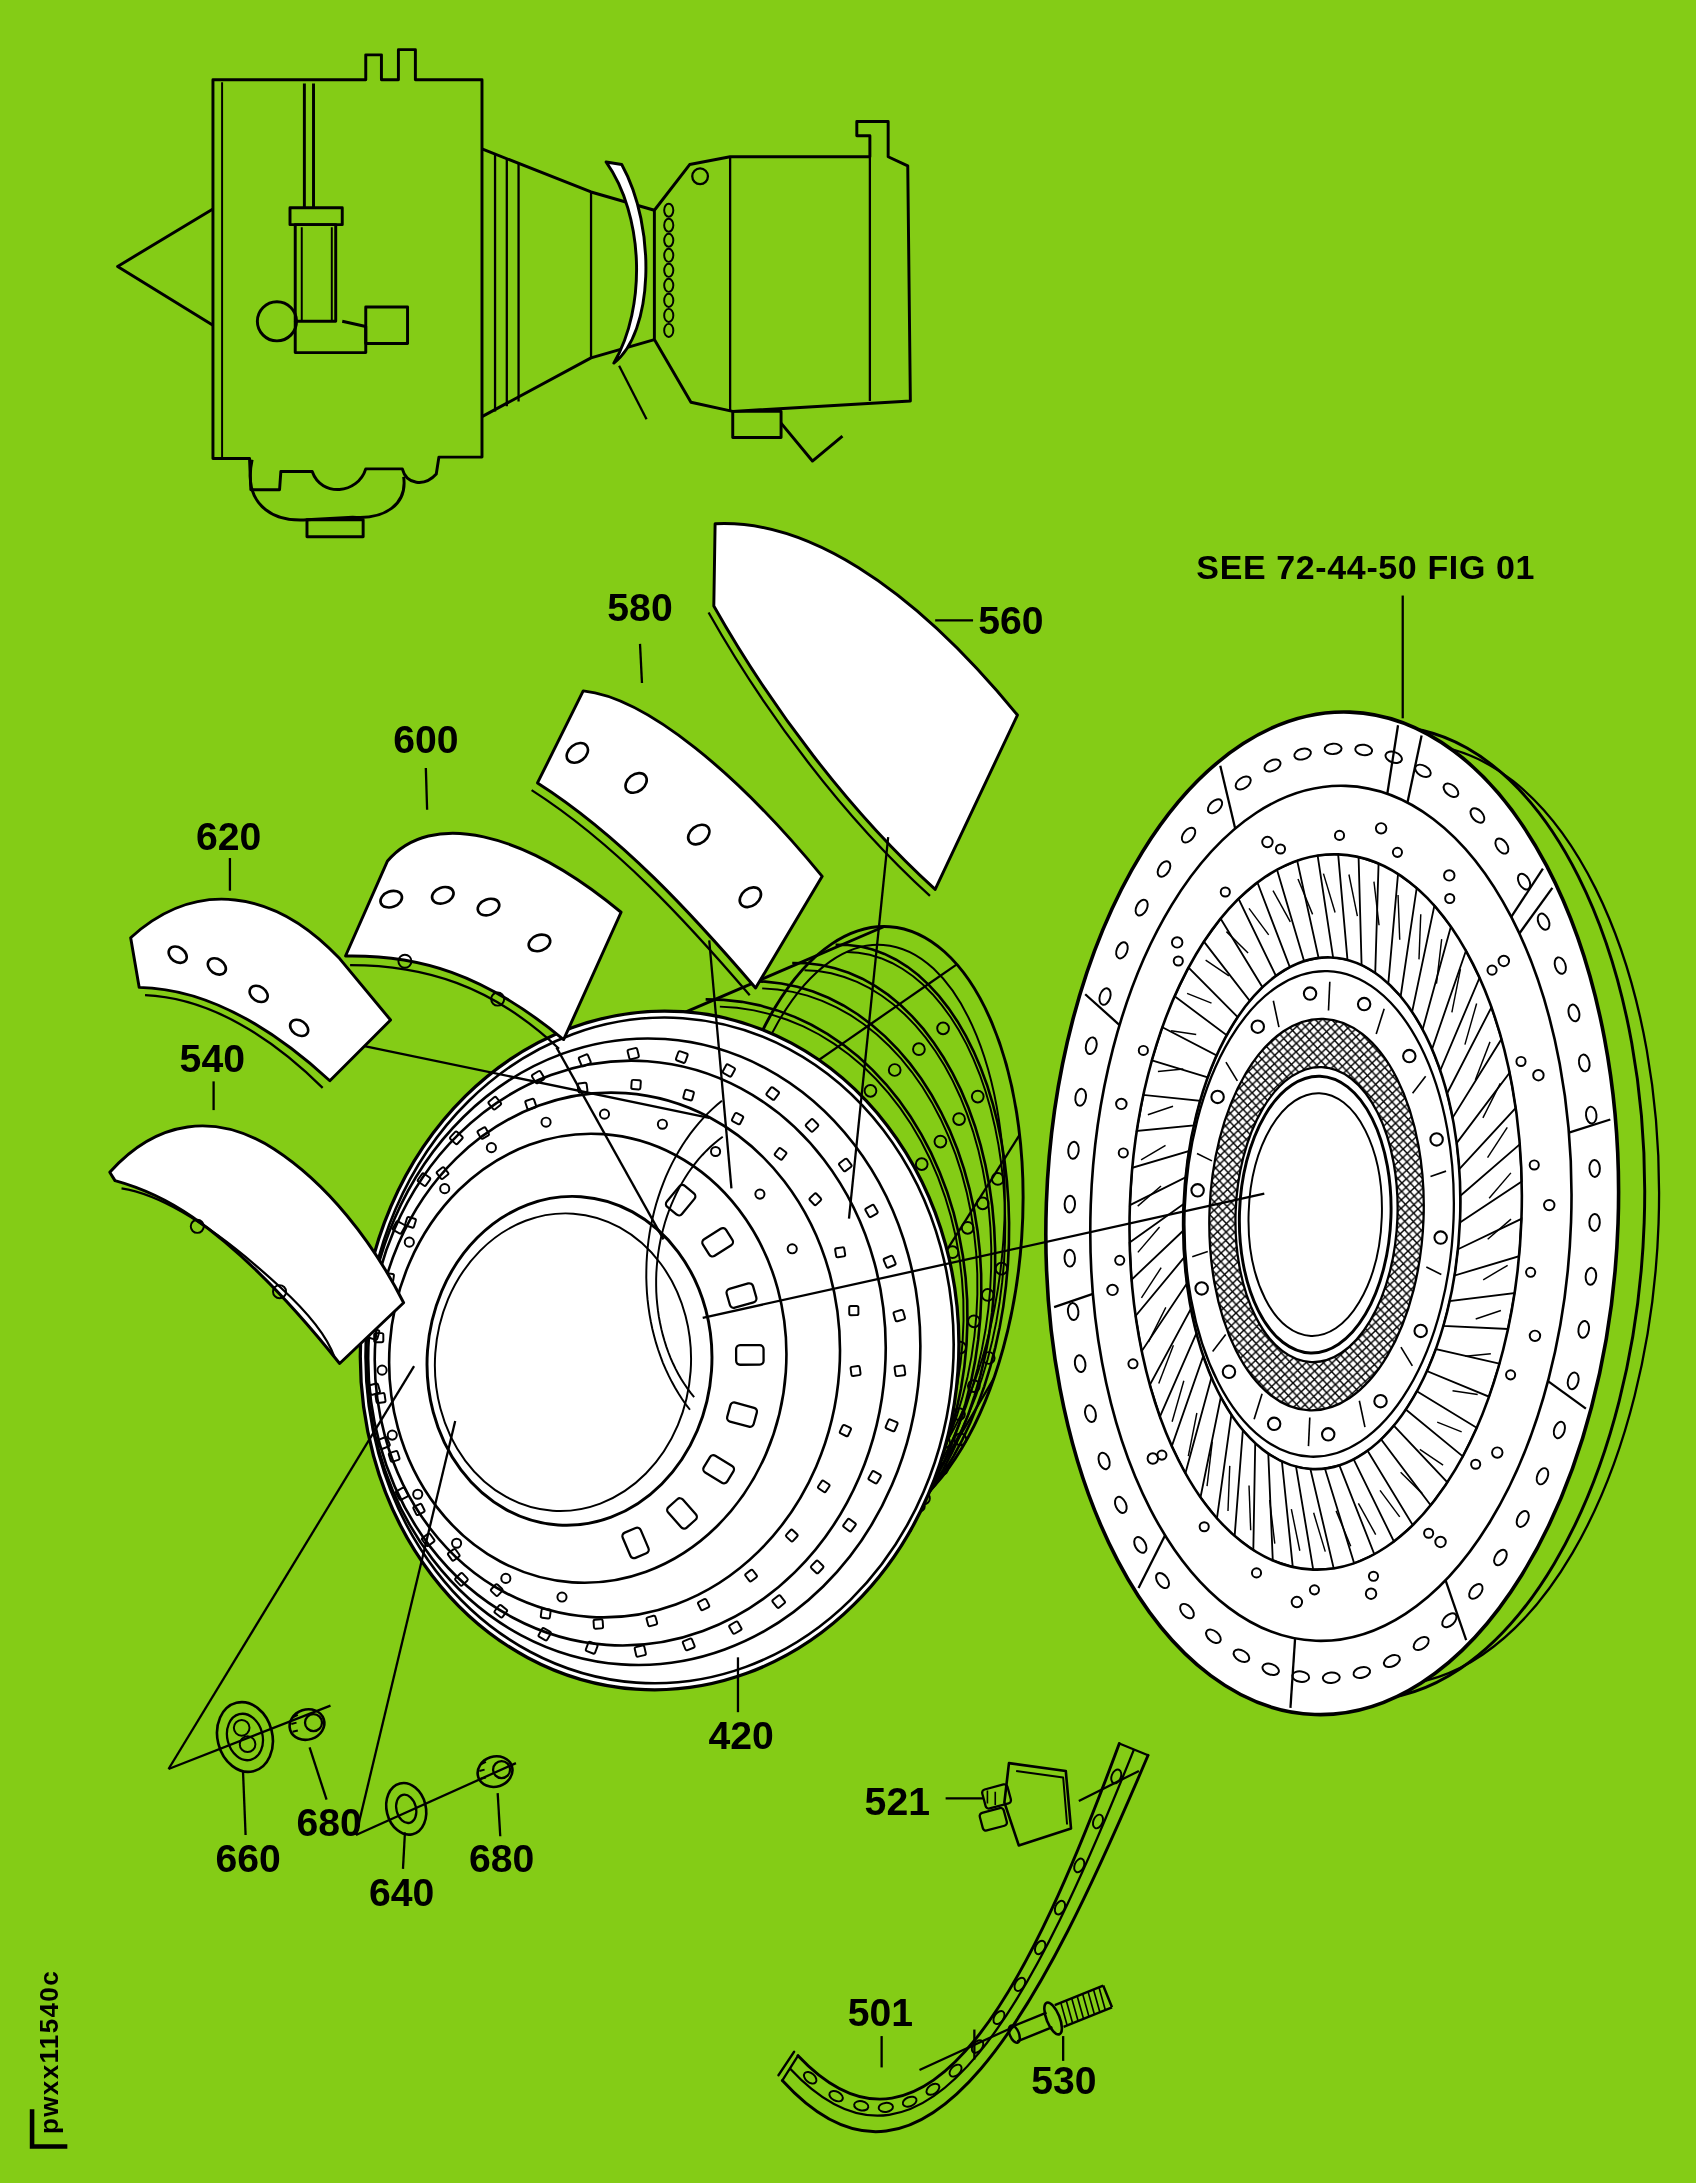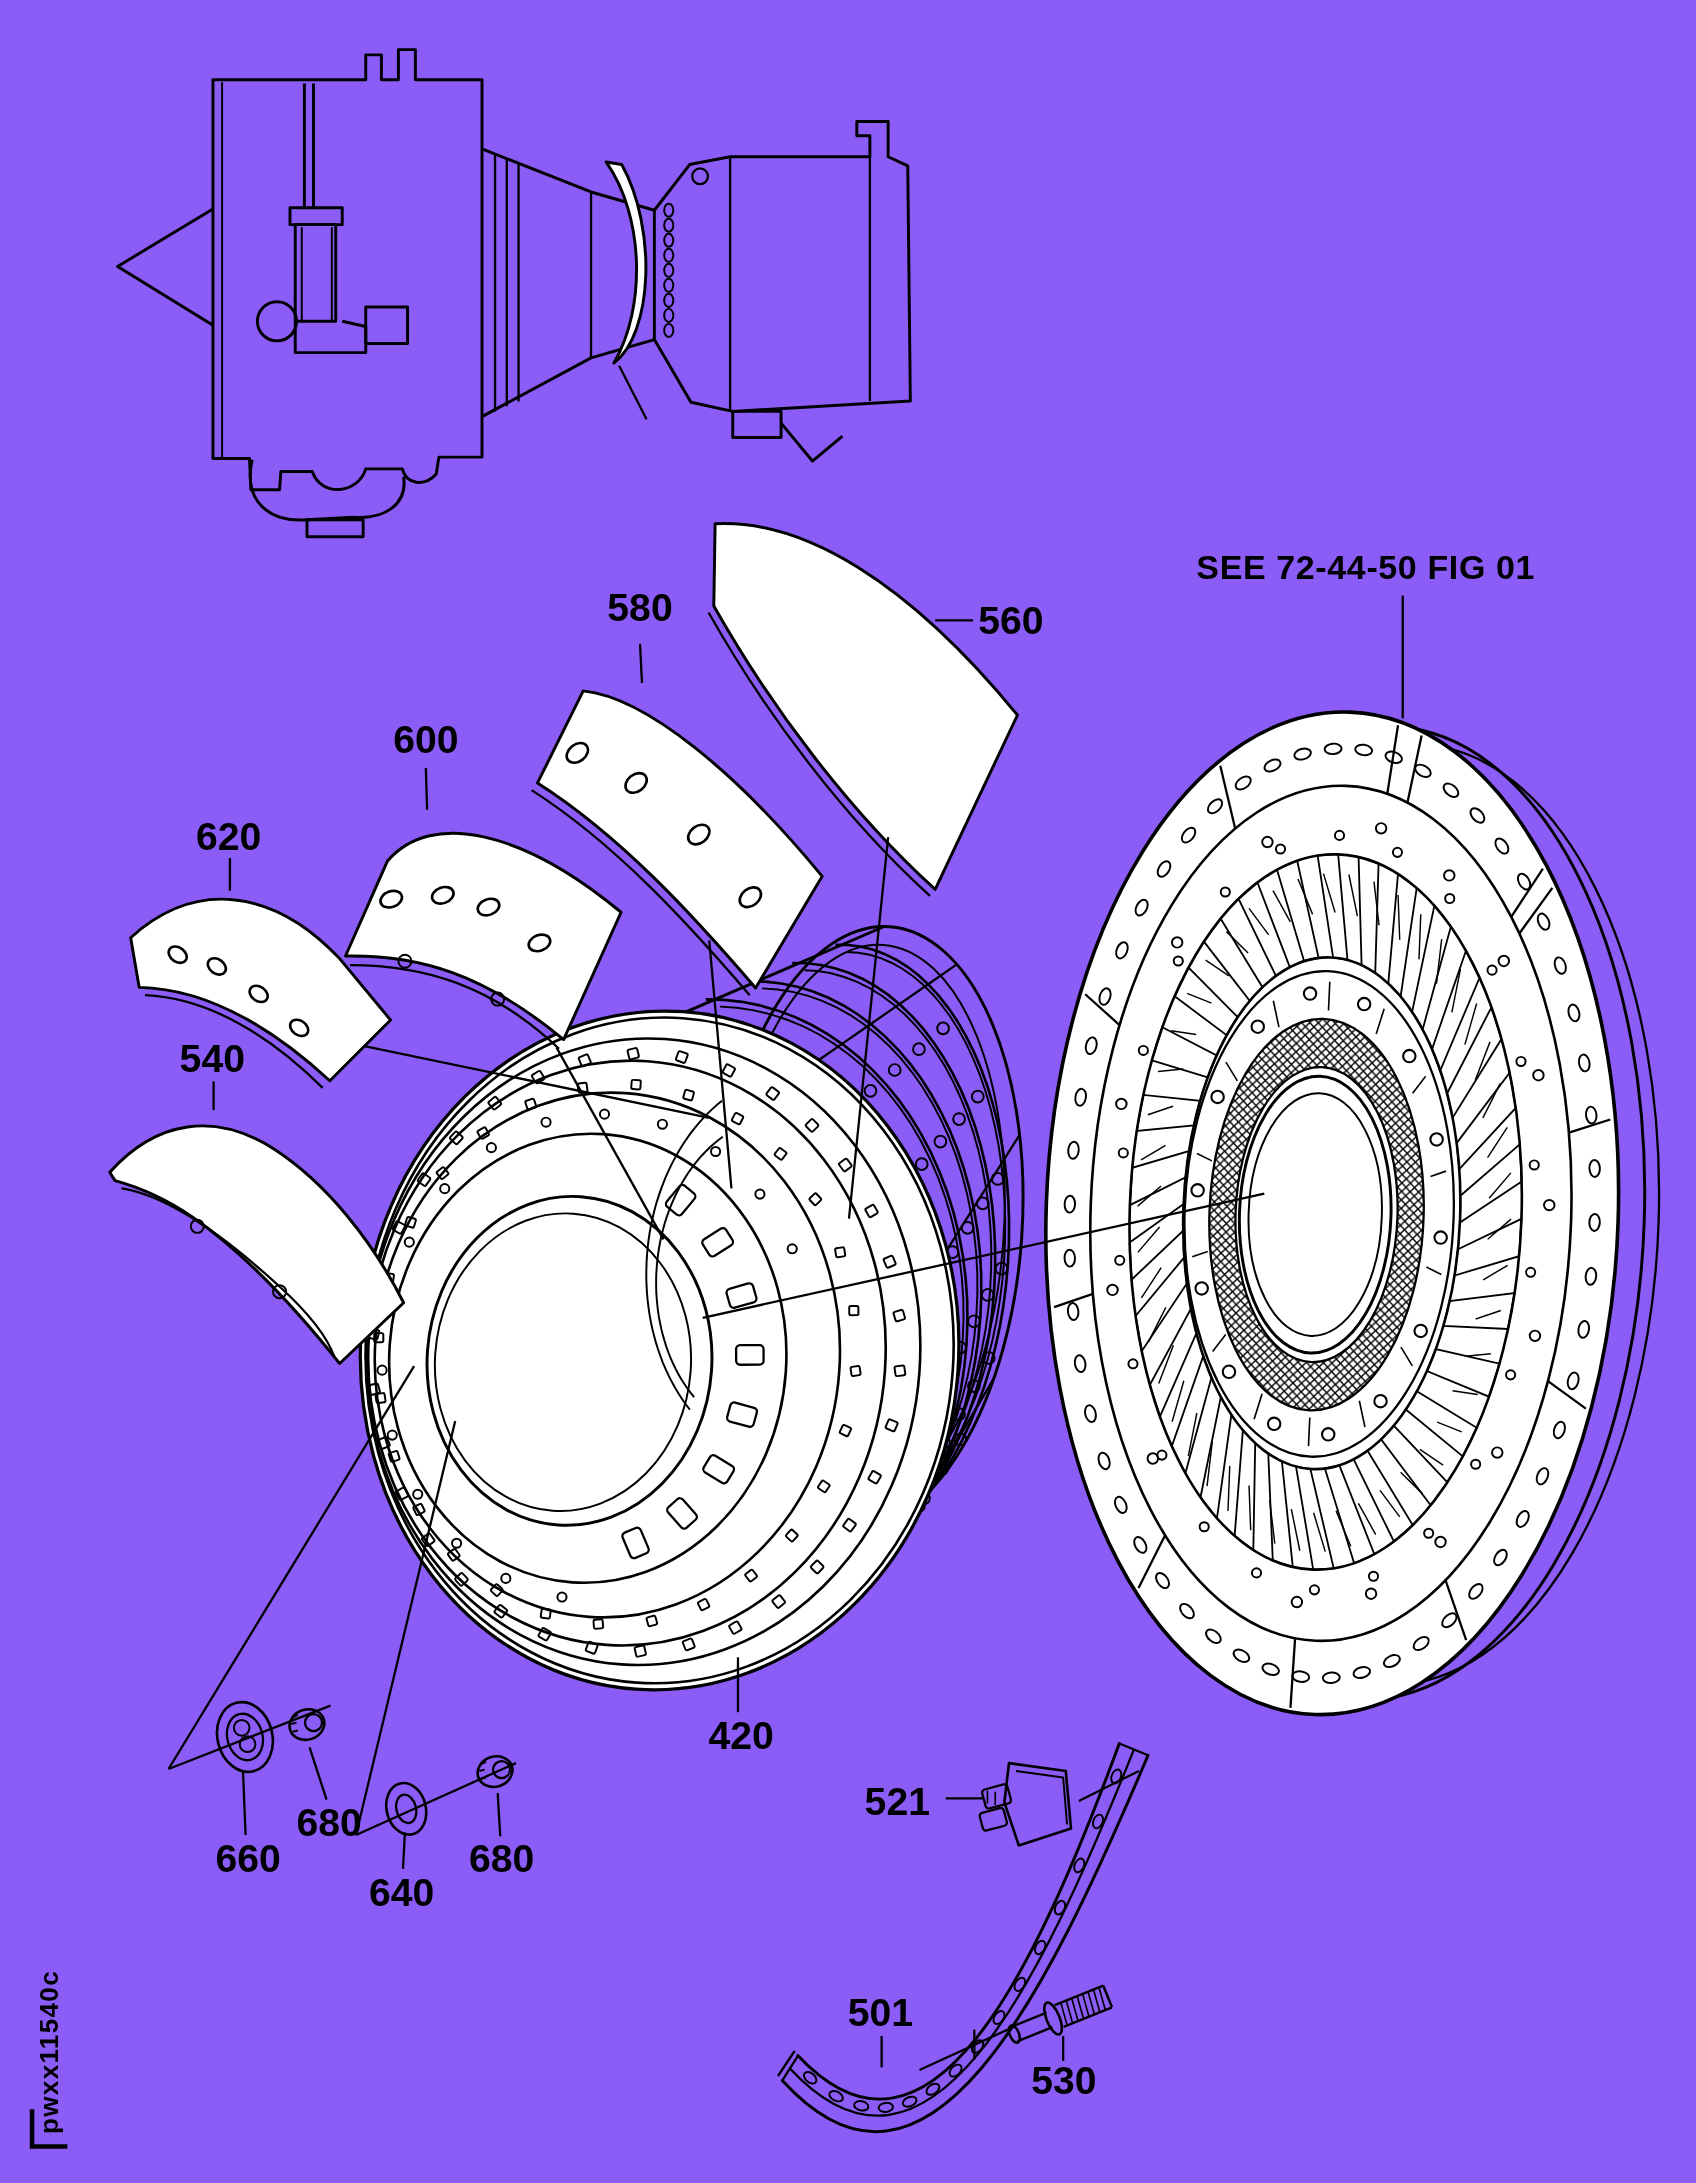--- a/index.html
+++ b/index.html
@@ -1,16 +1,16 @@
 <!DOCTYPE html>
 <html style="font-size:10.4px"><head>
 <meta charset="utf-8">
 <style>
   html,body{margin:0;padding:0;background:#fff;}
-  .page{position:relative;width:1696px;height:2183px;background:#8b5cf6;overflow:hidden;}
+  .page{position:relative;width:1696px;height:2183px;background:#84cc16;overflow:hidden;}
   svg{position:absolute;left:0;top:0;}
   .lbl{font-family:"Liberation Sans",sans-serif;font-weight:700;font-size:60px;fill:#000;}
   .ref{font-family:"Liberation Sans",sans-serif;font-weight:700;font-size:52px;fill:#000;letter-spacing:1px;}
   .wm{font-family:"Liberation Sans",sans-serif;font-weight:700;font-size:40px;fill:#000;letter-spacing:2px;}
   path,ellipse,circle,line,rect,polyline{vector-effect:none;}
 </style>
 </head>
 <body>
 
 <div class="page">

